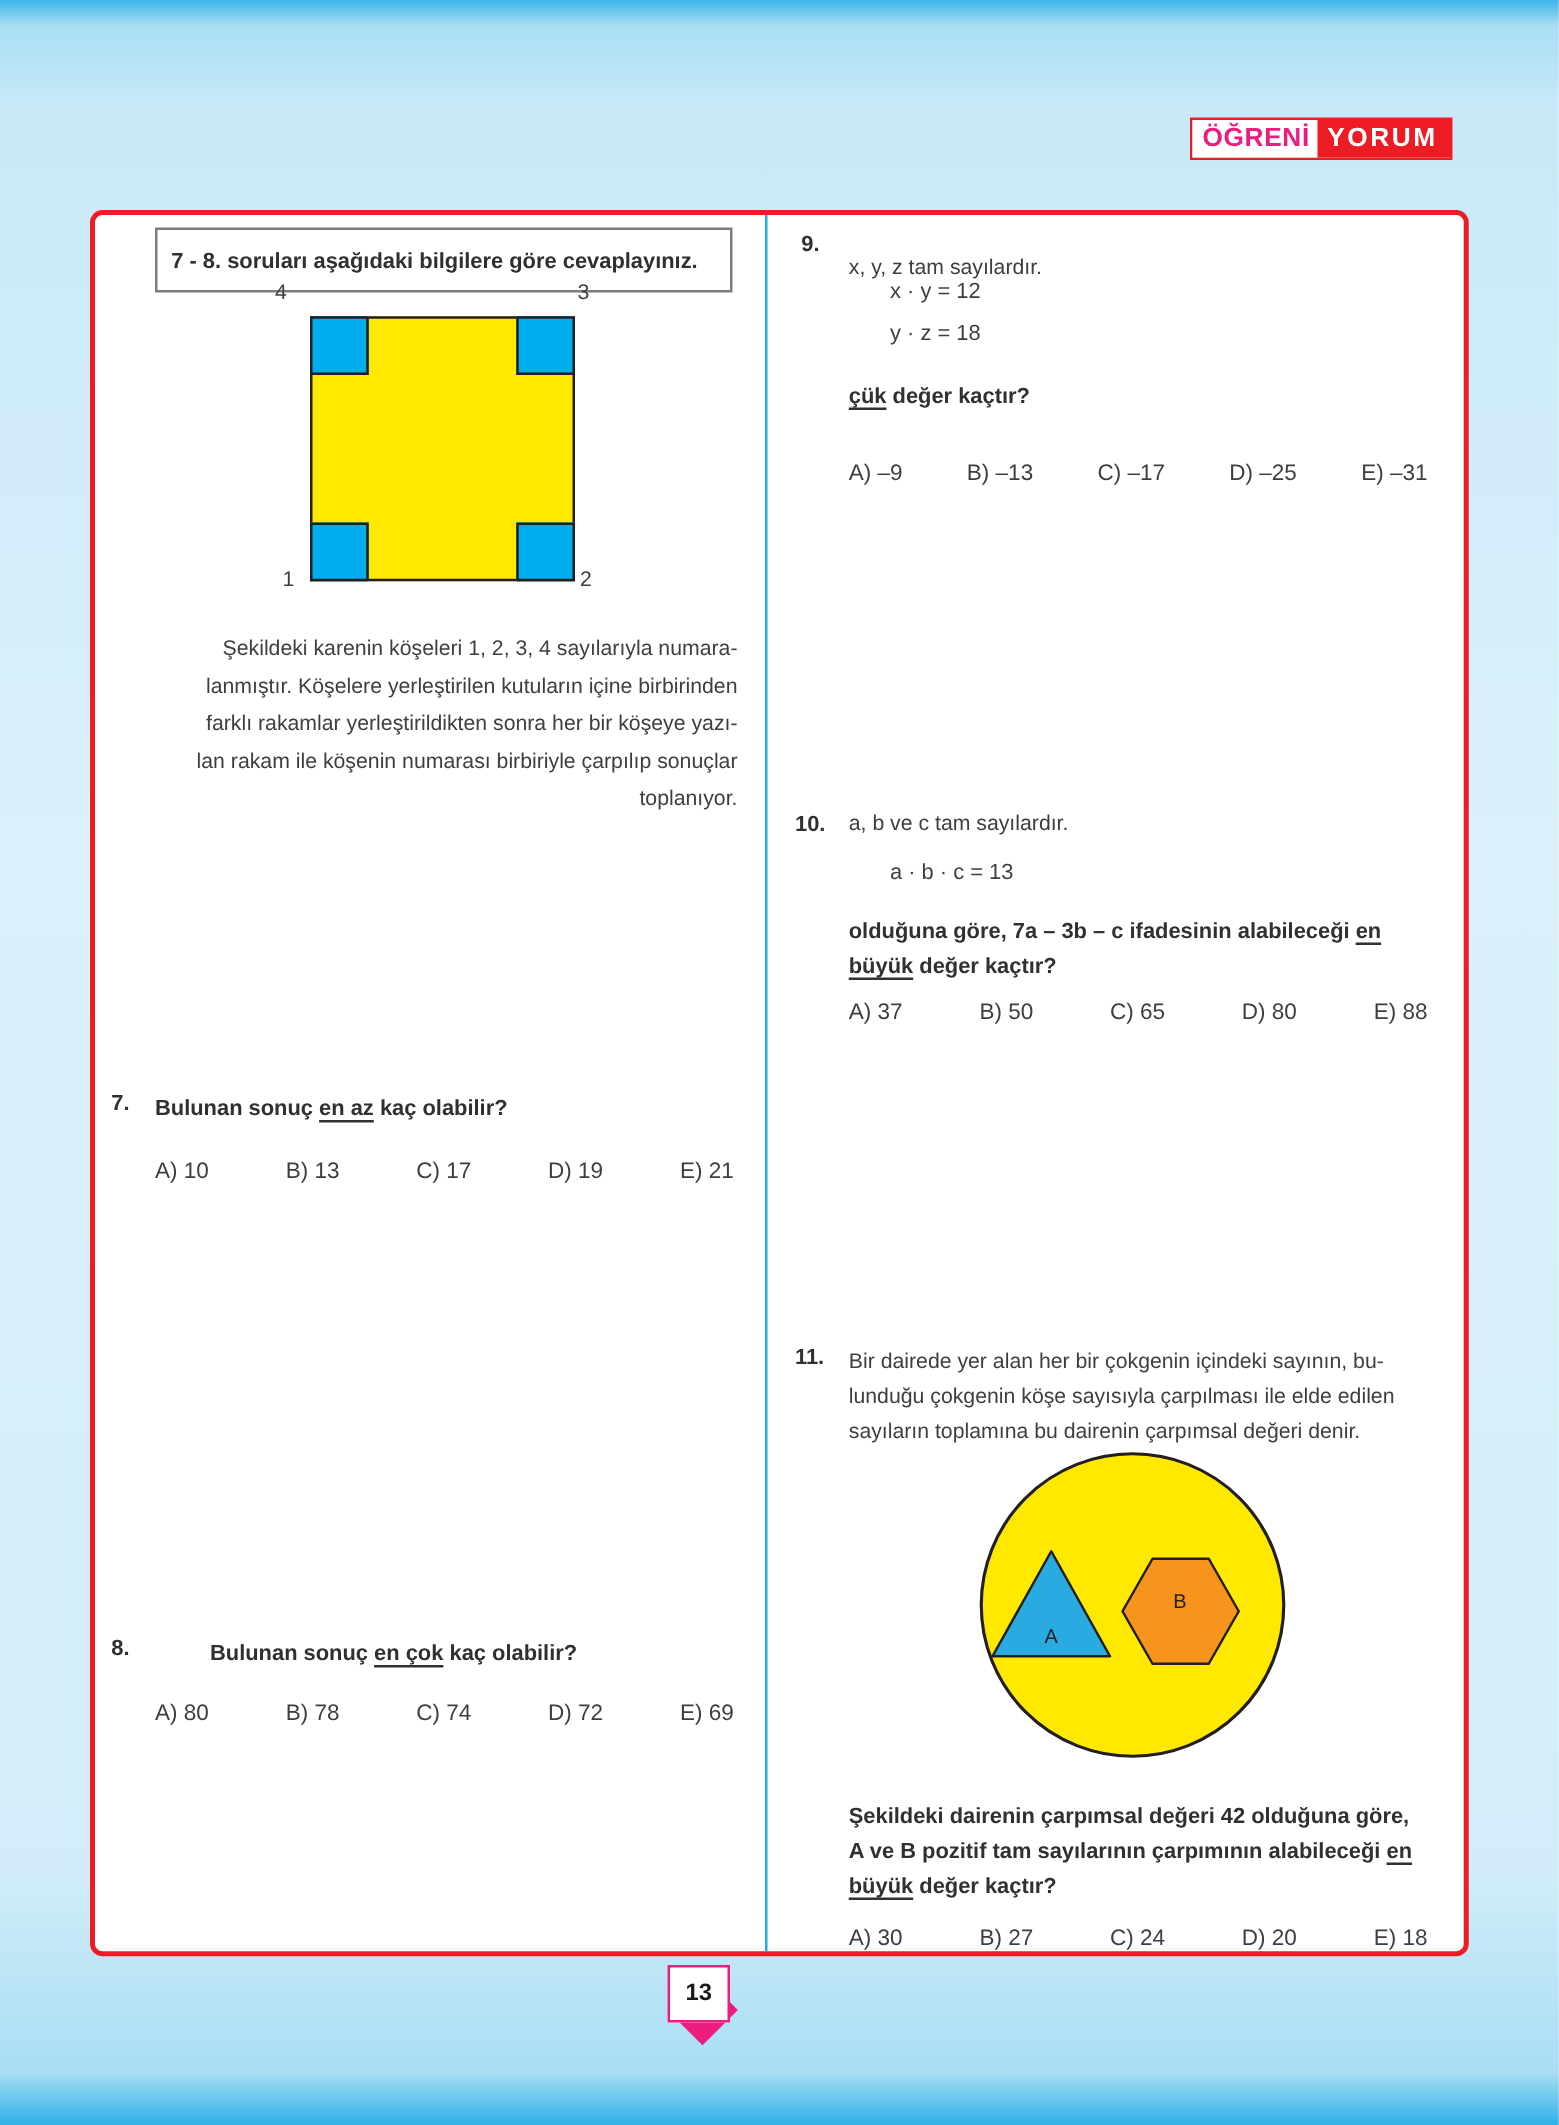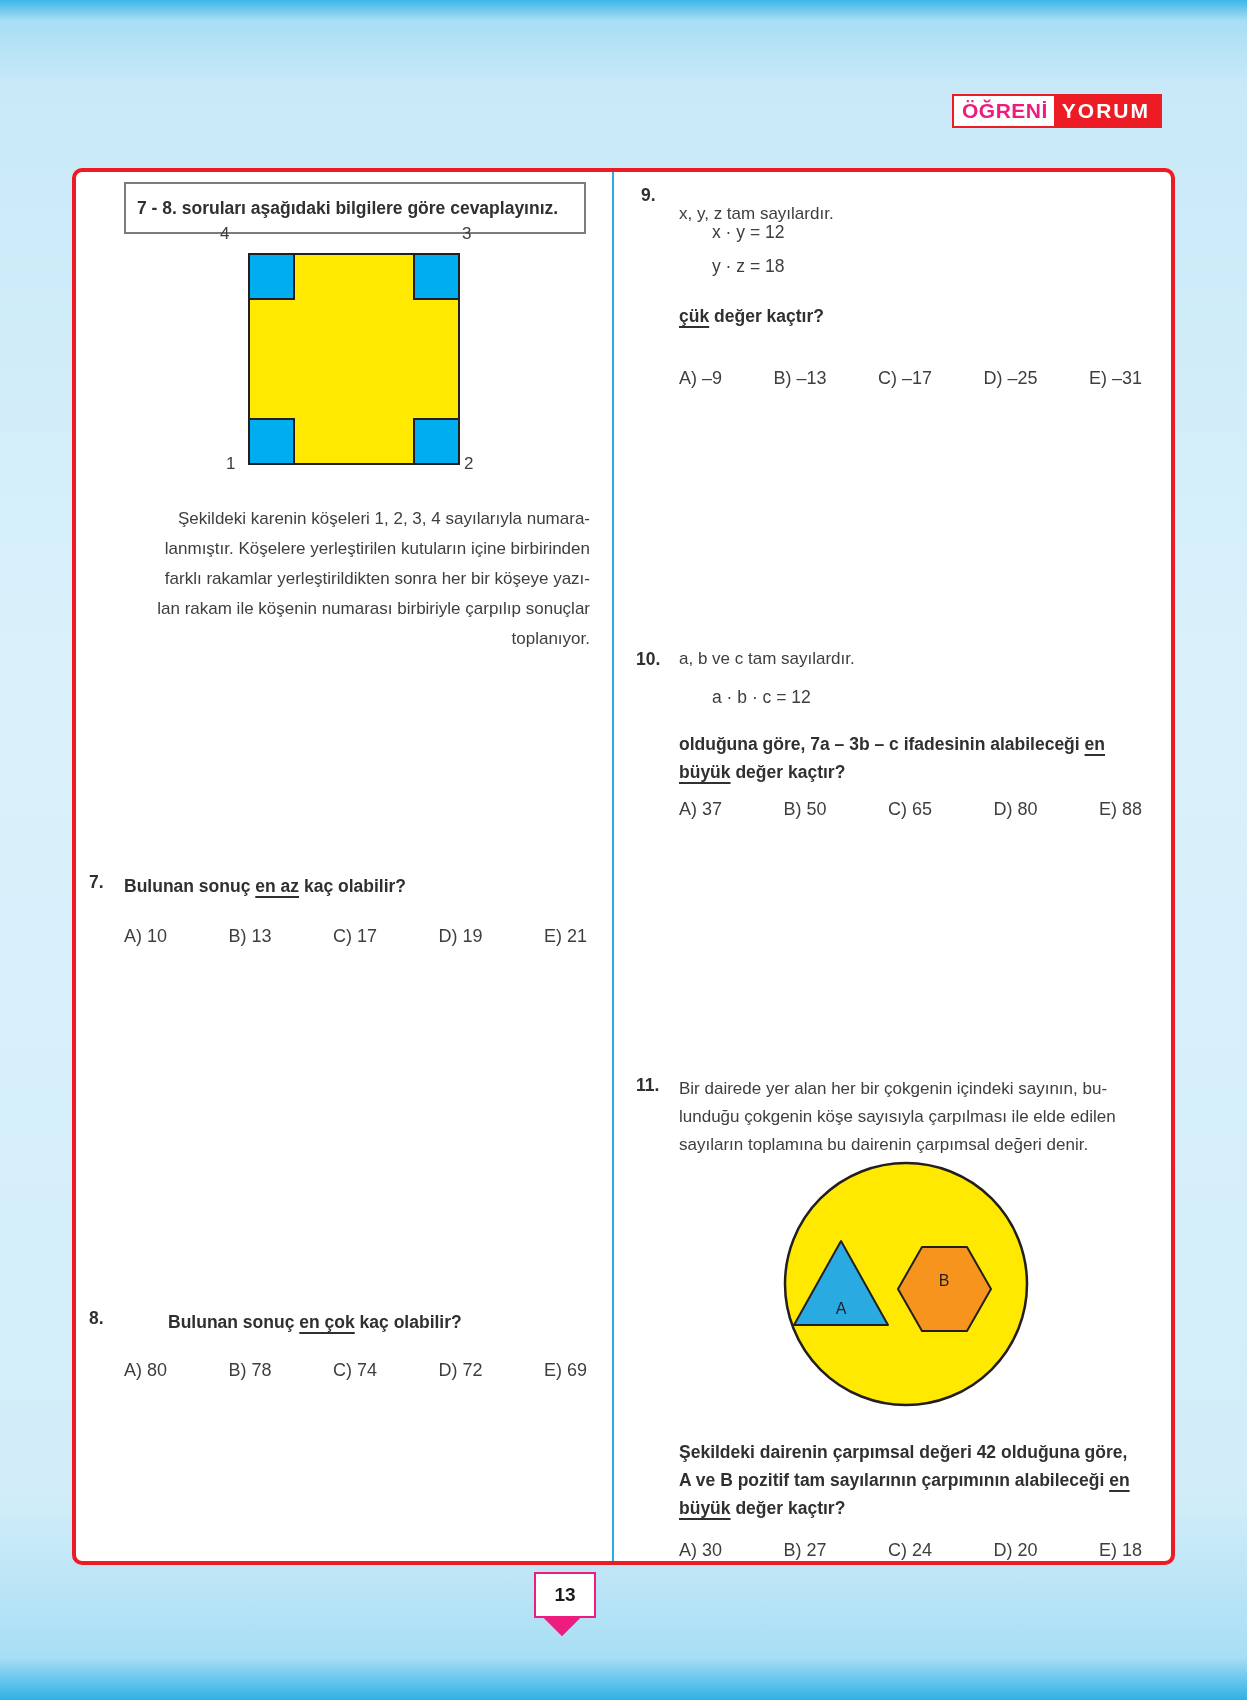--- a/index.html
+++ b/index.html
@@ -43,21 +43,21 @@
   .eq{position:absolute;font-size:17.5px;color:#3e3e3e;white-space:nowrap;}
 
   .abs{position:absolute;}
 
   
   .circle-fig{position:absolute;left:705px;top:987px;width:250px;height:250px;}
 
   
   .pagenum-wrap{position:absolute;left:534px;top:1572px;width:56px;height:62px;}
   .pagenum-diamond{position:absolute;left:8px;top:16px;width:40px;height:40px;background:#ec1d7e;transform:rotate(45deg);}
-  .pagenum-box{position:absolute;left:0;top:0;width:62px;height:46px;background:#ffffff;border:2px solid #ec1d7e;box-sizing:border-box;display:flex;align-items:center;justify-content:center;font-weight:bold;font-size:19px;color:#1a1a1a;}
+  .pagenum-box{position:absolute;left:0;top:0;width:50px;height:46px;background:#ffffff;border:2px solid #ec1d7e;box-sizing:border-box;display:flex;align-items:center;justify-content:center;font-weight:bold;font-size:19px;color:#1a1a1a;}
 </style>
 </head>
 <body>
 
 <div class="page">
 
   <div class="logo">
     <span class="logo-left">ÖĞRENİ</span>
     <span class="logo-right">YORUM</span>
   </div>
@@ -138,21 +138,21 @@
         <span class="opt">B) –13</span>
         <span class="opt">C) –17</span>
         <span class="opt">D) –25</span>
         <span class="opt">E) –31</span>
       </div>
     </div>
 
     <div>
       <span class="qnum" style="left:560px;top:477px;">10.</span>
       <span class="abs txt jline" style="left:603px;top:477px;">a, b ve c tam sayılardır.</span>
-      <span class="eq" style="left:636px;top:515px;">a · b · c = 12</span>
+      <span class="eq" style="left:636px;top:515px;">a · b · c = 13</span>
       <div class="abs stem bold" style="left:603px;top:558px;width:470px;">
         <div class="jline">
           <span>olduğuna göre, 7a – 3b – c ifadesinin alabileceği</span>
           <span class="u">en</span>
         </div>
         <div class="jline">
           <span class="u">büyük</span>
           <span>değer kaçtır?</span>
         </div>
       </div>

